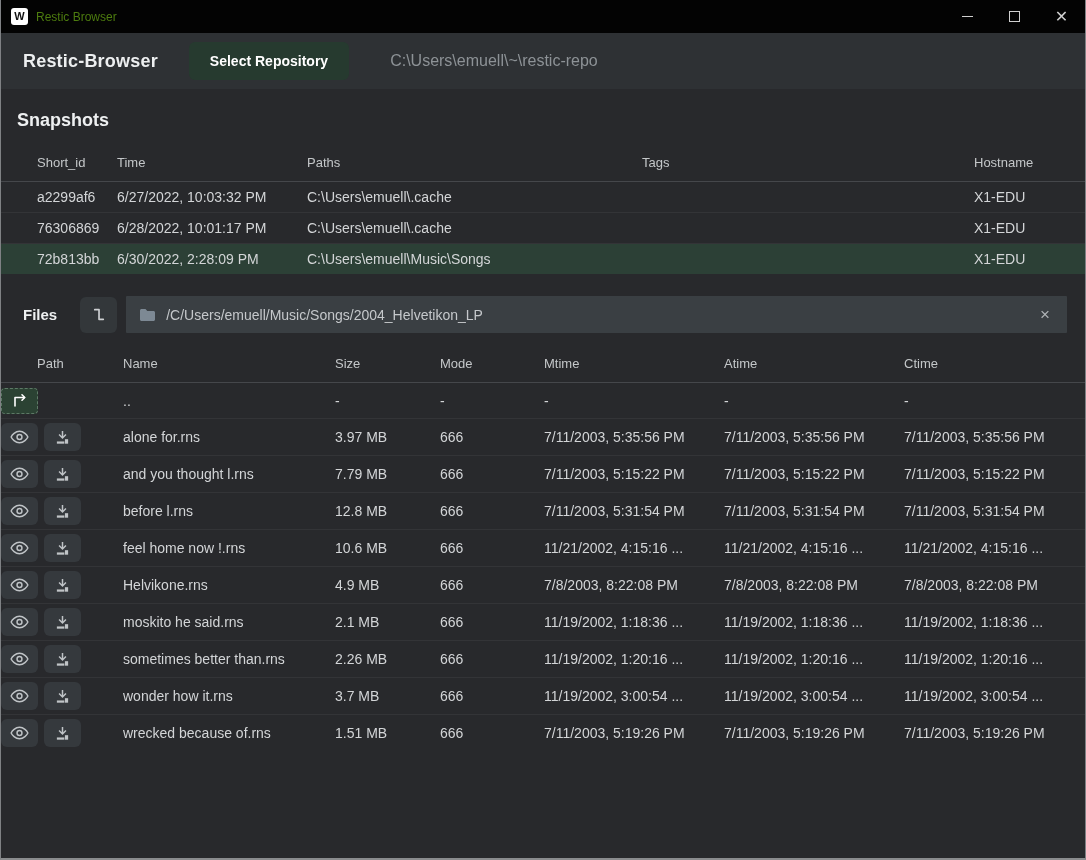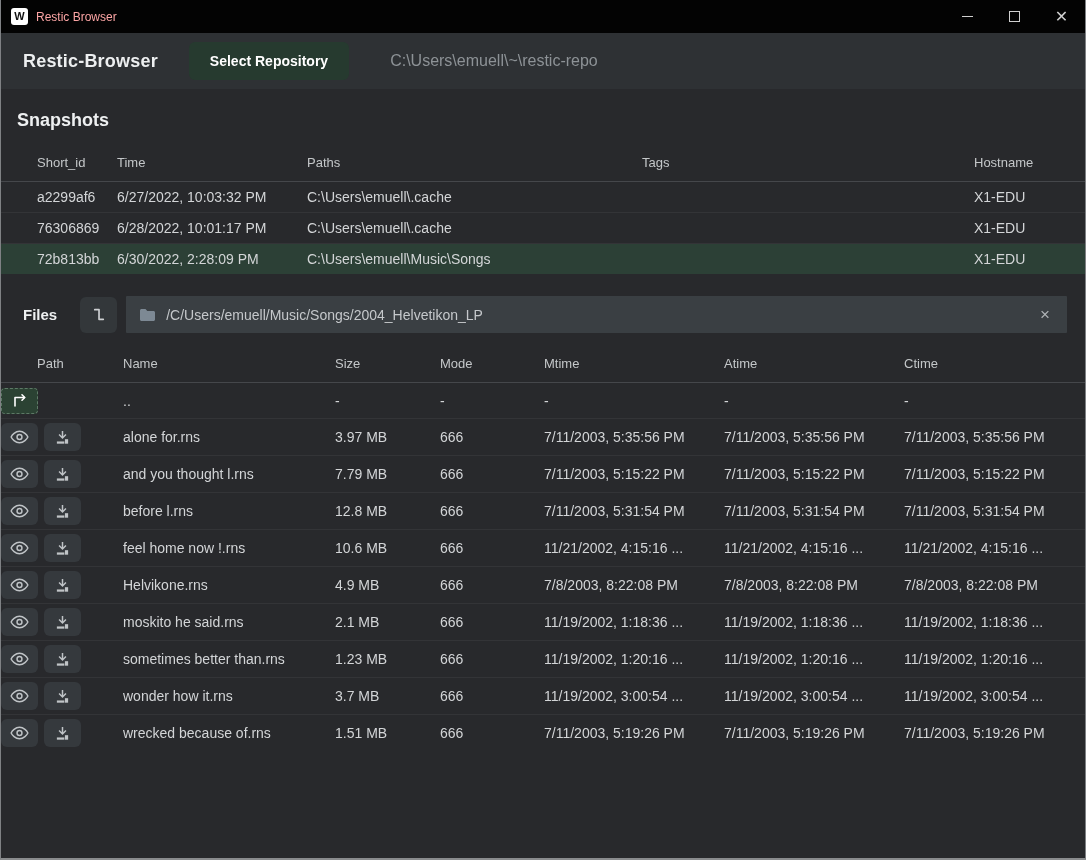--- a/index.html
+++ b/index.html
@@ -19,21 +19,21 @@
   
   .titlebar {
     height: 33px; background:#030303; flex: 0 0 33px;
     display: flex; align-items: center;
   }
   .app-icon {
     width: 17px; height: 17px; background:#fff; border-radius: 3px;
     margin: 0 8px 0 10px; display: grid; place-items: center;
     color:#111; font-weight: bold; font-size: 11px; line-height: 1;
   }
-  .titlebar-title { color:#fca5a5; font-size: 12px; }
+  .titlebar-title { color:#4d7c0f; font-size: 12px; }
   .win-controls { margin-left: auto; display: flex; height: 100%; }
   .win-btn {
     width: 47px; height: 100%; display: grid; place-items: center;
     color:#cfcfcf; font-size: 13px; cursor: default;
   }
   .win-btn.close { font-size: 16px; }
   .win-btn .min-glyph { display:block; width:11px; border-top:1.4px solid #cfcfcf; }
   .win-btn .max-glyph { display:block; width:11px; height:11px; border:1.3px solid #cfcfcf; }
 
   
@@ -383,21 +383,21 @@
           <button class="icon-btn">
                 <svg width="15" height="15" viewBox="0 0 16 16" fill="currentColor">
                   <path d="M7.2 1h1.6v5.6l2.3-2.3 1.1 1.1L8 9.6 3.8 5.4l1.1-1.1 2.3 2.3z"></path>
                   <path d="M2 12.2h8v2.4H2z"></path>
                   <path d="M10.6 9.8H14v4.8h-3.4z"></path>
                 </svg>
               </button>
         </span>
           </td>
         <td>sometimes better than.rns</td>
-        <td>1.23 MB</td>
+        <td>2.26 MB</td>
         <td>666</td>
         <td>11/19/2002, 1:20:16 ...</td>
         <td>11/19/2002, 1:20:16 ...</td>
         <td>11/19/2002, 1:20:16 ...</td>
       </tr>
       <tr>
         <td class="first">
             <span class="actions">
           <button class="icon-btn">
                 <svg width="19" height="14" viewBox="0 0 20 14" fill="none" stroke="currentColor" stroke-width="1.5">

